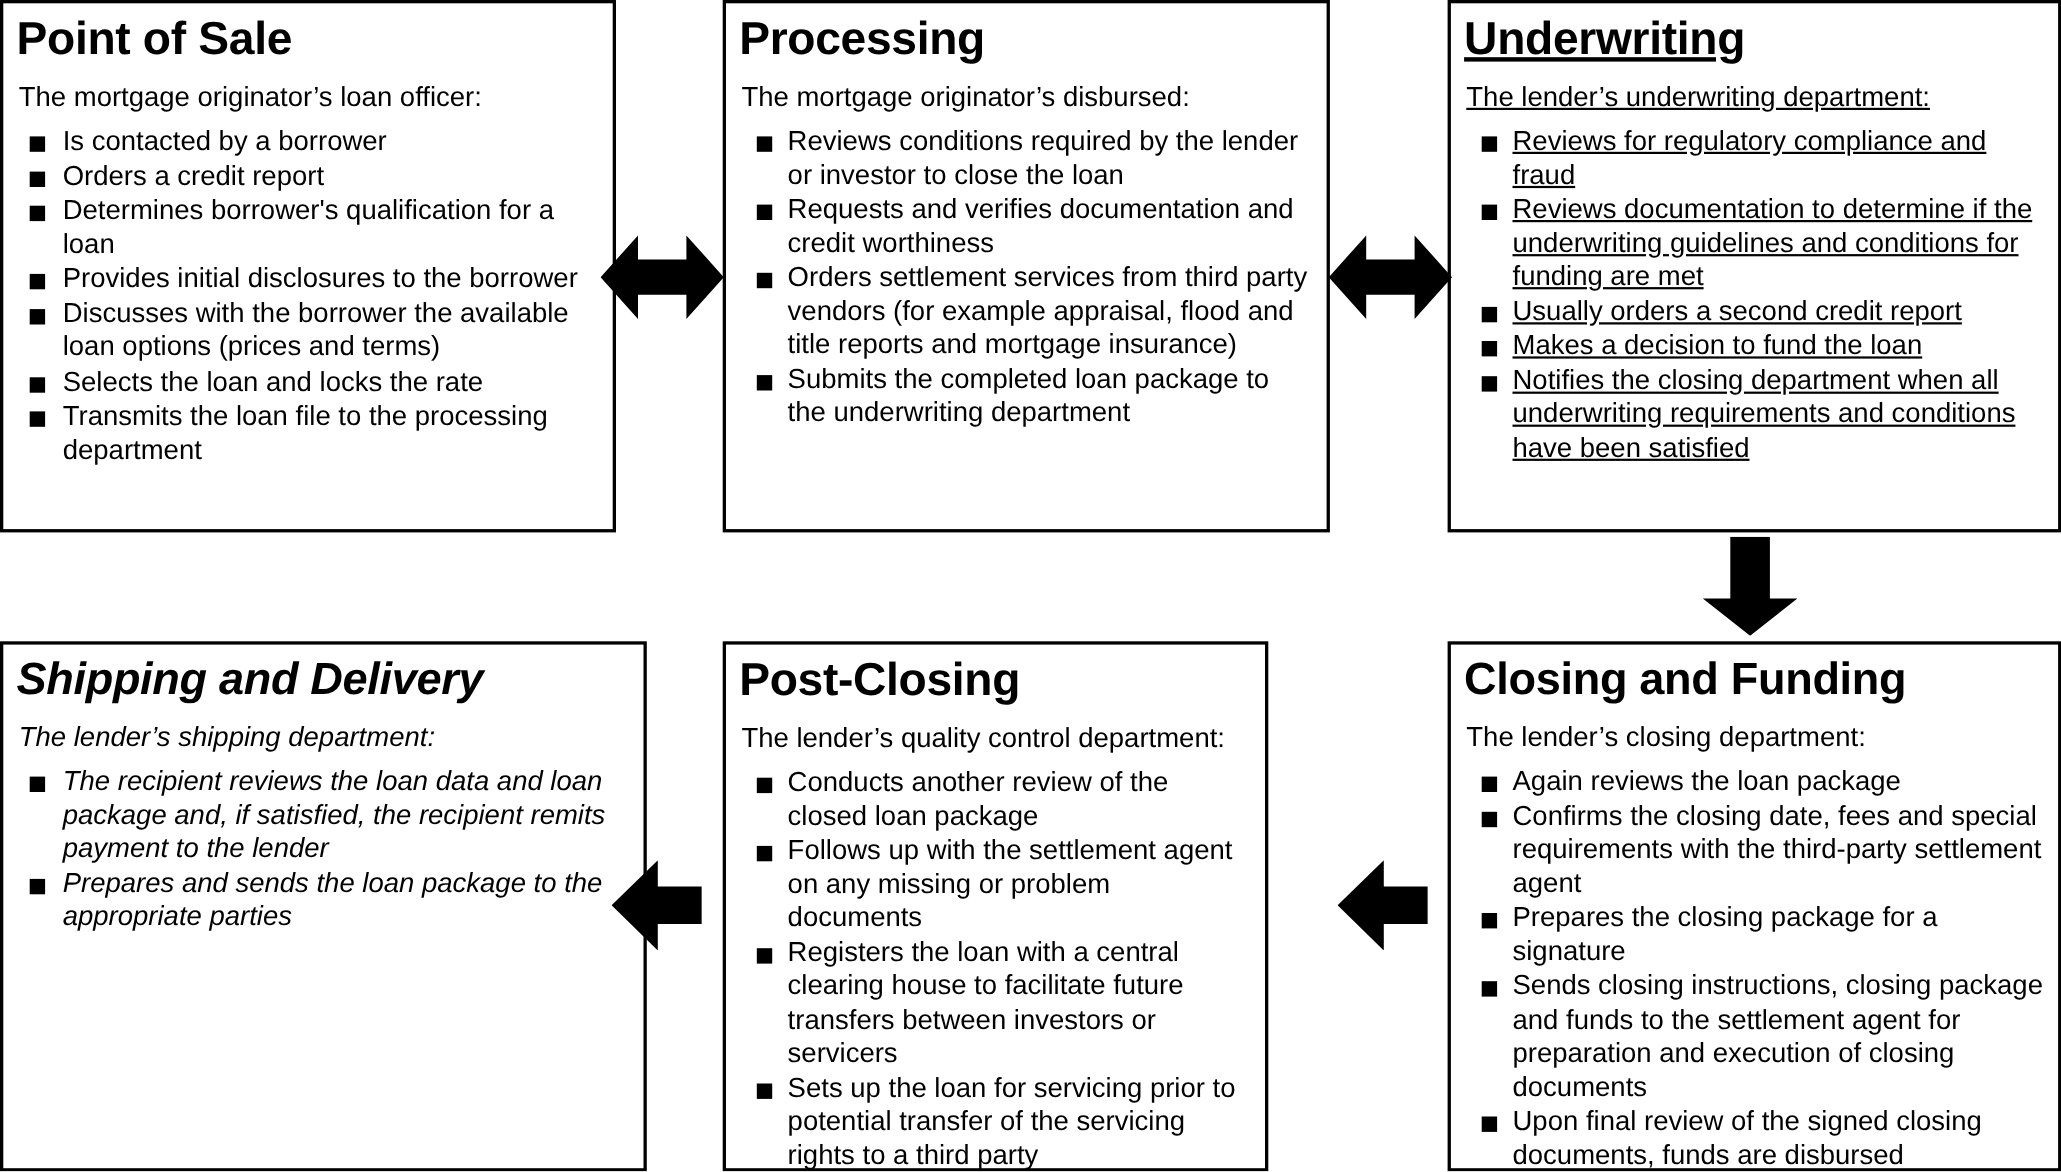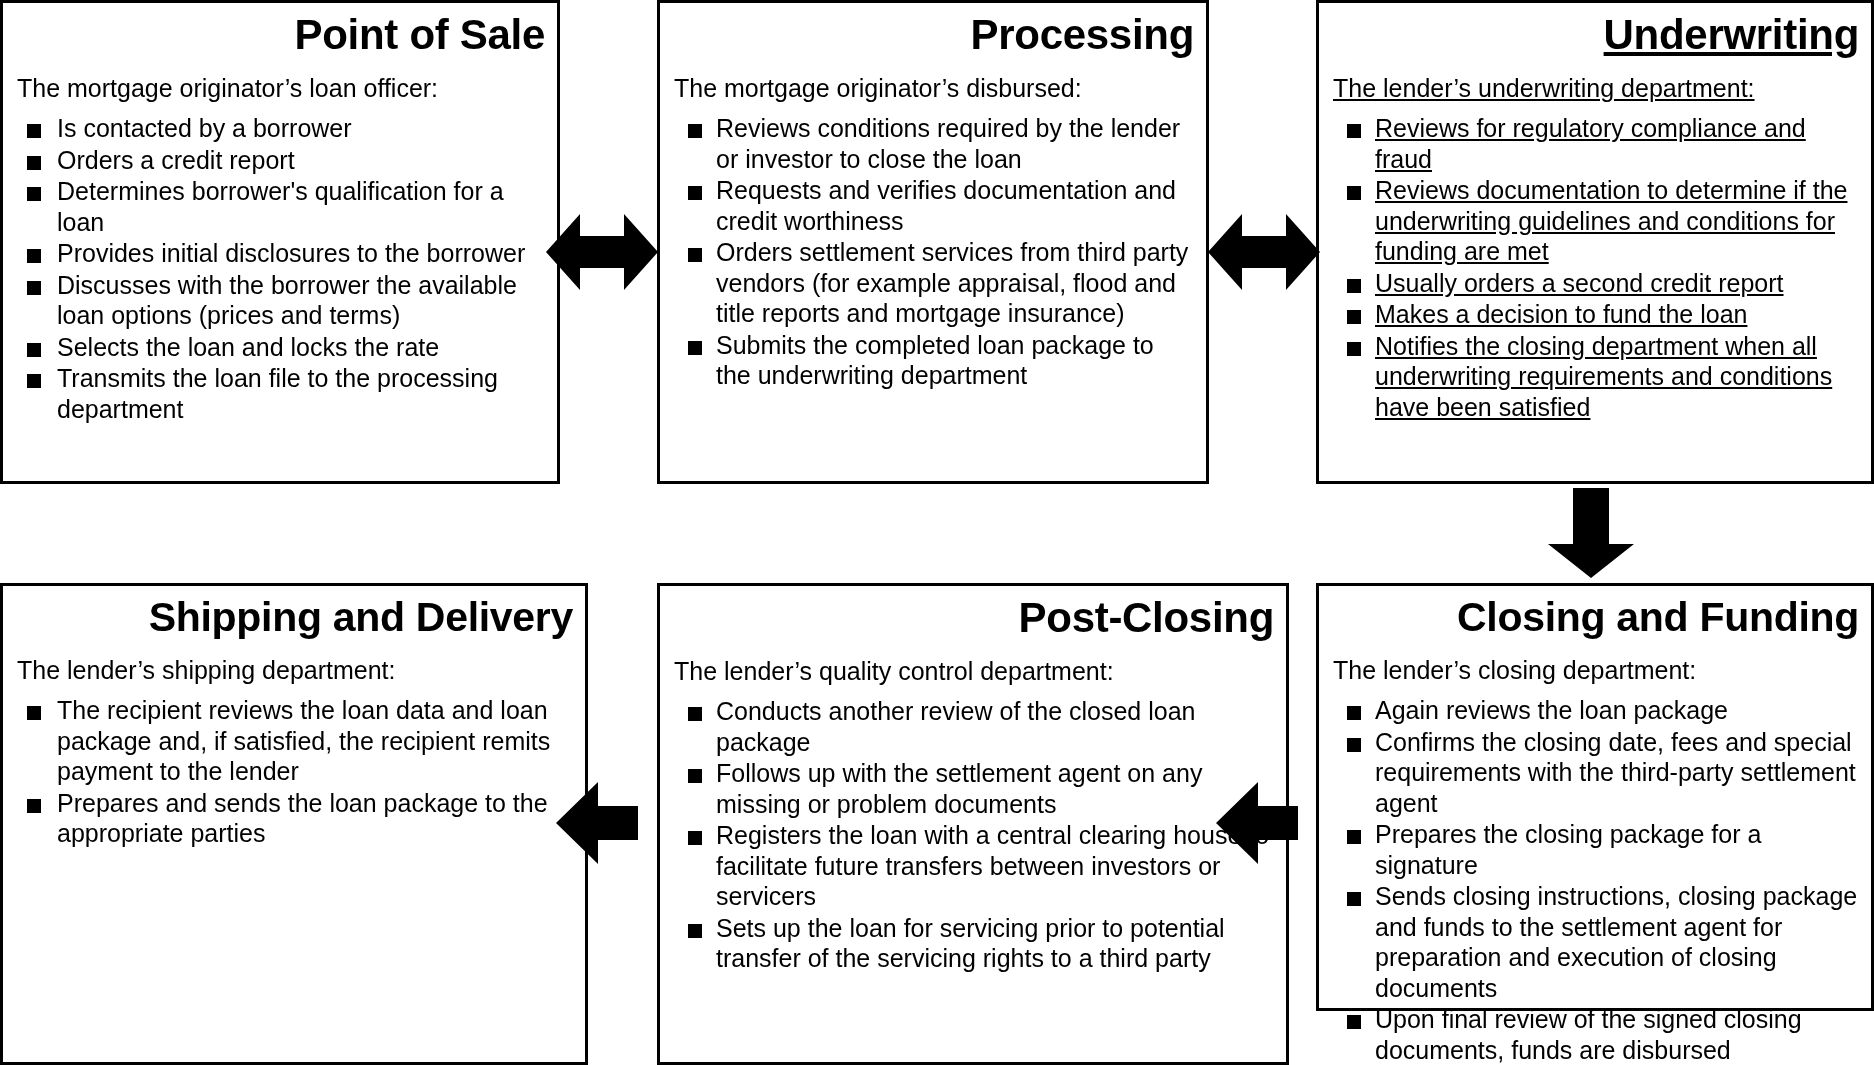--- a/index.html
+++ b/index.html
@@ -23,21 +23,21 @@
   .box {
     position: absolute;
     box-sizing: border-box;
     border: 3px solid #000000;
     background: #ffffff;
     padding: 6px 12px 8px 12px;
   }
   .box-title {
     font-size: 41px;
     font-weight: bold;
-    text-align: right;
+    text-align: left;
     line-height: 1.05;
     letter-spacing: -0.3px;
     margin: 4px 0 16px 0;
     white-space: nowrap;
   }
   .box-intro {
     font-size: 25px;
     line-height: 1.2;
     margin: 0 0 10px 2px;
   }
@@ -68,23 +68,23 @@
   .indent-left ul.bullets li::before {
     left: 16px;
   }
 
   
   #box-pos        { left: 0px;    top: 0px;   width: 560px; height: 484px; }
   #box-processing { left: 657px;  top: 0px;   width: 552px; height: 484px; }
   #box-underwrite { left: 1316px; top: 0px;   width: 558px; height: 484px; text-decoration: underline; }
 
   
-  #box-shipping   { left: 0px;    top: 583px; width: 588px; height: 482px; }
-  #box-postclose  { left: 657px;  top: 583px; width: 632px; height: 482px; }
-  #box-closing    { left: 1316px; top: 583px; width: 558px; height: 428px; }
+  #box-shipping   { left: 0px;    top: 583px; width: 588px; height: 482px; font-style: italic; }
+  #box-postclose  { left: 657px;  top: 583px; width: 496px; height: 482px; }
+  #box-closing    { left: 1316px; top: 583px; width: 558px; height: 482px; }
 
   
   #box-pos .box-title        { font-size: 42px; }
   #box-processing .box-title { font-size: 42px; }
   #box-underwrite .box-title { font-size: 42px; }
   #box-shipping .box-title   { font-size: 41px; }
   #box-postclose .box-title  { font-size: 42px; }
   #box-closing .box-title    { font-size: 41px; }
 
   

